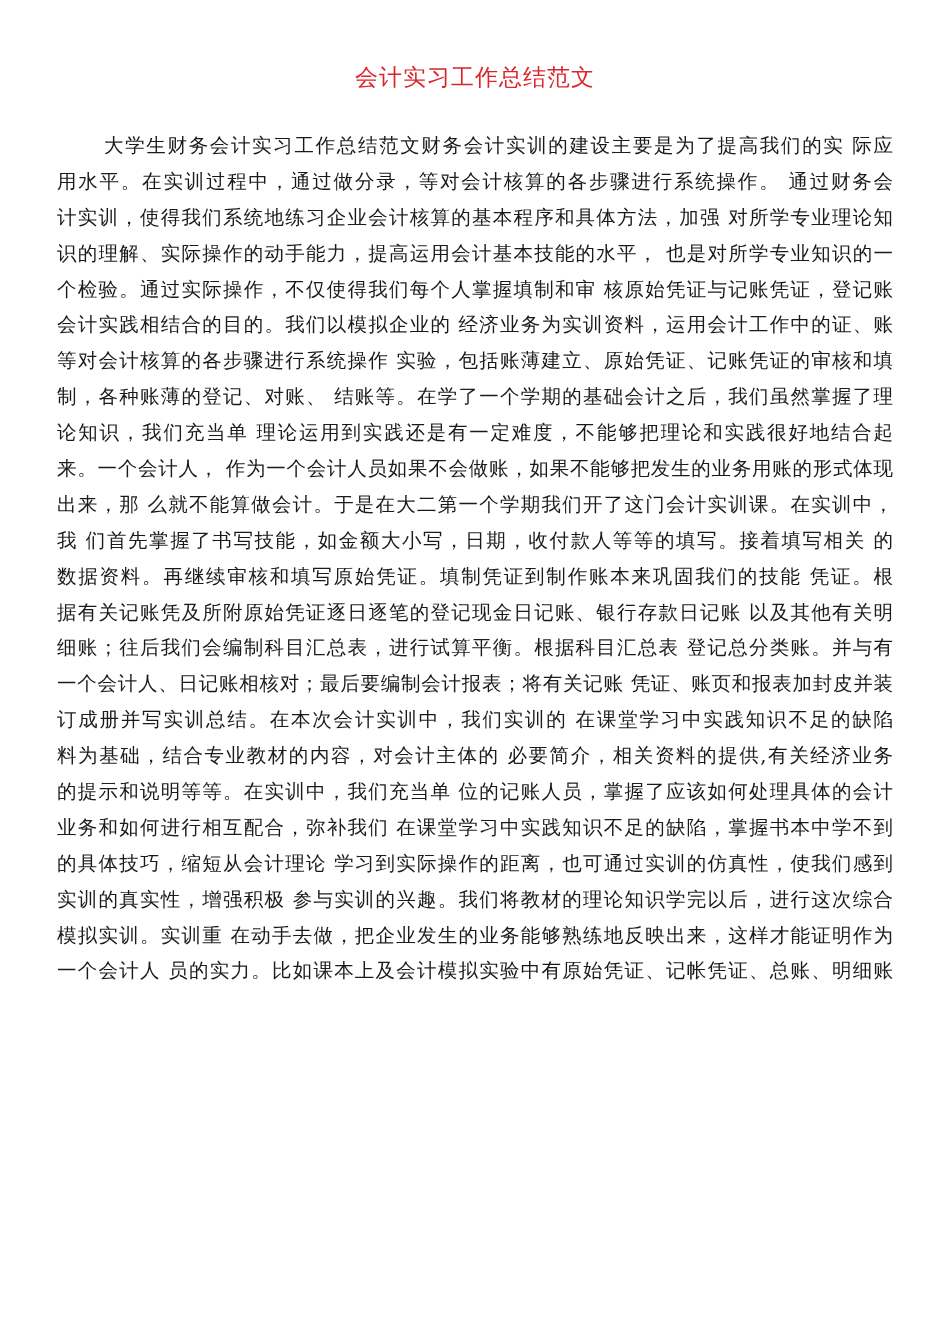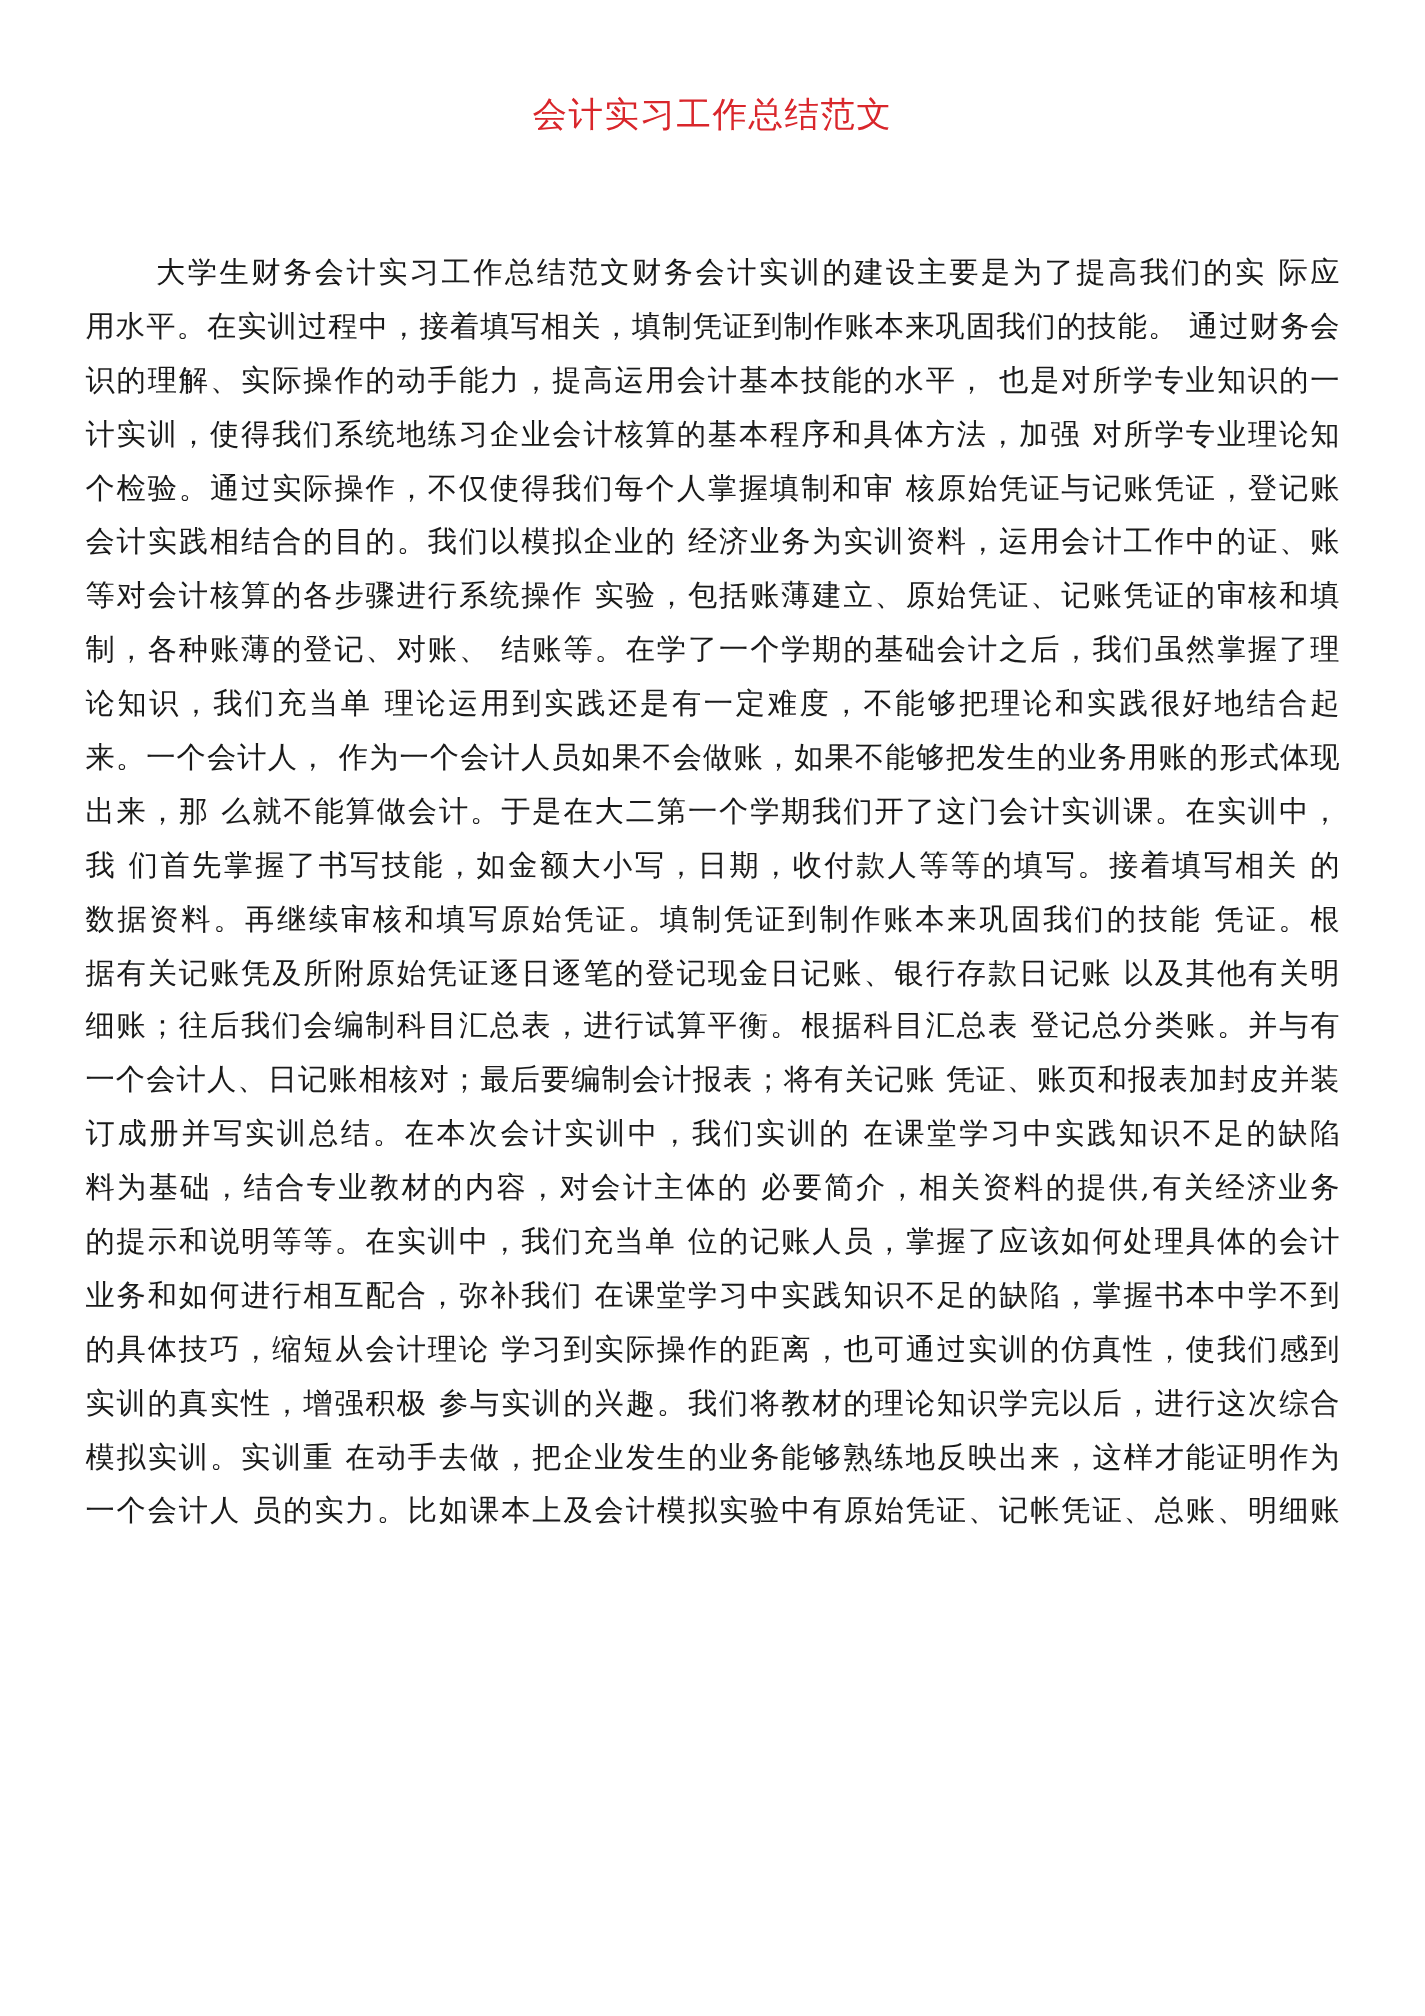--- a/index.html
+++ b/index.html
@@ -34,21 +34,20 @@
       letter-spacing: 1px;
       color: #d9262b;
       font-family: "DejaVu Sans", "Liberation Sans", sans-serif;
       font-weight: normal;
     }
     .body-text {
       position: absolute;
       left: 57px;
       top: 128px;
       width: 836px;
-      margin-top: 36px;
     }
     .line {
       display: block;
       height: 35.9px;
       line-height: 35.9px;
       font-size: 19.5px;
       white-space: nowrap;
       text-align: justify;
       text-align-last: justify;
       overflow: hidden;
@@ -61,23 +60,23 @@
     }
   </style>
 </head>
 <body>
 
 <div class="page">
   <h1 class="doc-title">会计实习工作总结范文</h1>
 
   <div class="body-text">
     <span class="line first">大学生财务会计实习工作总结范文财务会计实训的建设主要是为了提高我们的实 际应</span>
-    <span class="line">用水平。在实训过程中，接着填写相关，填制凭证到制作账本来巩固我们的技能。 通过财务会</span>
+    <span class="line">用水平。在实训过程中，通过做分录，等对会计核算的各步骤进行系统操作。 通过财务会</span>
+    <span class="line">计实训，使得我们系统地练习企业会计核算的基本程序和具体方法，加强 对所学专业理论知</span>
     <span class="line">识的理解、实际操作的动手能力，提高运用会计基本技能的水平， 也是对所学专业知识的一</span>
-    <span class="line">计实训，使得我们系统地练习企业会计核算的基本程序和具体方法，加强 对所学专业理论知</span>
     <span class="line">个检验。通过实际操作，不仅使得我们每个人掌握填制和审 核原始凭证与记账凭证，登记账</span>
     <span class="line">会计实践相结合的目的。我们以模拟企业的 经济业务为实训资料，运用会计工作中的证、账</span>
     <span class="line">等对会计核算的各步骤进行系统操作 实验，包括账薄建立、原始凭证、记账凭证的审核和填</span>
     <span class="line">制，各种账薄的登记、对账、 结账等。在学了一个学期的基础会计之后，我们虽然掌握了理</span>
     <span class="line">论知识，我们充当单 理论运用到实践还是有一定难度，不能够把理论和实践很好地结合起</span>
     <span class="line">来。一个会计人， 作为一个会计人员如果不会做账，如果不能够把发生的业务用账的形式体现</span>
     <span class="line">出来，那 么就不能算做会计。于是在大二第一个学期我们开了这门会计实训课。在实训中，</span>
     <span class="line">我 们首先掌握了书写技能，如金额大小写，日期，收付款人等等的填写。接着填写相关 的</span>
     <span class="line">数据资料。再继续审核和填写原始凭证。填制凭证到制作账本来巩固我们的技能 凭证。根</span>
     <span class="line">据有关记账凭及所附原始凭证逐日逐笔的登记现金日记账、银行存款日记账 以及其他有关明</span>

